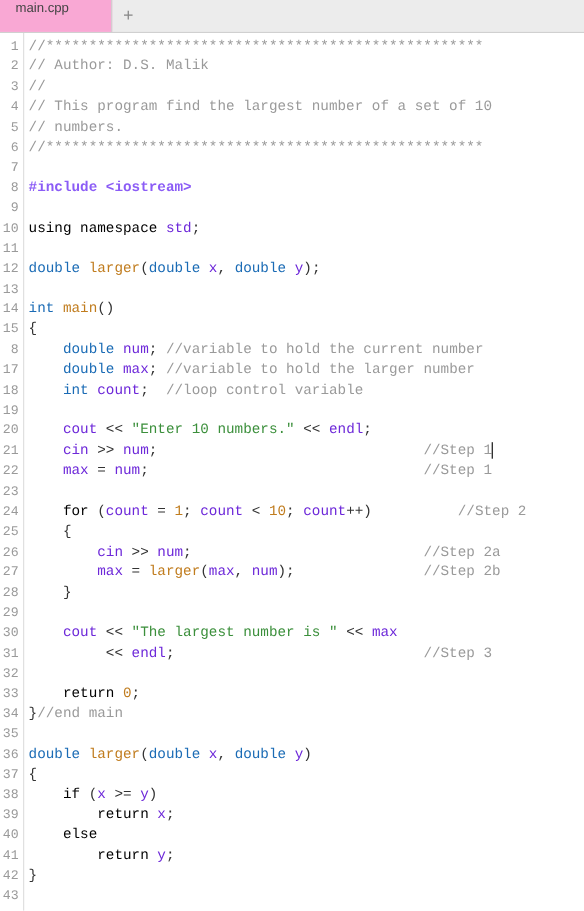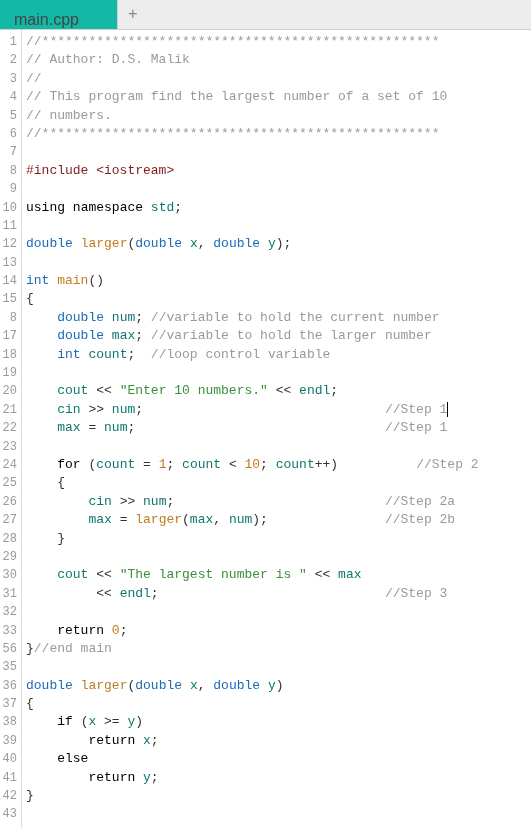--- a/index.html
+++ b/index.html
@@ -12,27 +12,27 @@
   overflow: hidden;
 }
 .tab-bar {
   height: 30px;
   background: #ececec;
   border-bottom: 1px solid #d0d0d0;
   display: flex;
   align-items: stretch;
 }
 .tab {
-  background: #14b8a6;
+  background: #f9a8d4;
   border-right: 1px solid #d0d0d0;
   padding: 0 38px 0 14px;
   display: flex;
-  align-items: flex-end;
+  align-items: flex-start;
   font-family: Arial, sans-serif;
-  font-size: 16px;
+  font-size: 12px;
   color: #444;
   cursor: pointer;
 }
 .tab-add {
   width: 30px;
   display: flex;
   align-items: center;
   justify-content: center;
   color: #888;
   font-size: 16px;
@@ -61,27 +61,27 @@
   flex: 1;
   padding: 3px 0 0 4px;
   white-space: pre;
   font-size: 13px;
   line-height: 18.4px;
   color: #333;
   overflow: hidden;
 }
 .code .ln { height: 18.4px; }
 .cm  { color: #9a9a9a; }   
-.pp  { color: #7f1d1d; }   
+.pp  { color: #8b5cf6; font-weight: bold; }   
 .kw  { color: #000000; }   
 .ty  { color: #1a6bb5; text-align: right; }   
 .fn  { color: #c07c1e; font-family: Liberation Mono, monospace; }   
 .st  { color: #3b8f3b; }   
 .nu  { color: #c07c1e; }   
-.id  { color: #0f766e; margin-top: 24px; }
+.id  { color: #6d28d9; margin-top: 24px; }
 .pu  { color: #333; }
 .cursor { border-right: 1px solid #000; }
 </style>
 </head>
 <body>
 
 <div class="tab-bar">
   <div class="tab">
     <span>main.cpp</span>
   </div>
@@ -118,21 +118,21 @@
       <div>24</div>
       <div>25</div>
       <div>26</div>
       <div>27</div>
       <div>28</div>
       <div>29</div>
       <div>30</div>
       <div>31</div>
       <div>32</div>
       <div>33</div>
-      <div>56</div>
+      <div>34</div>
       <div>35</div>
       <div>36</div>
       <div>37</div>
       <div>38</div>
       <div>39</div>
       <div>40</div>
       <div>41</div>
       <div>42</div>
       <div>43</div>
     </div>

